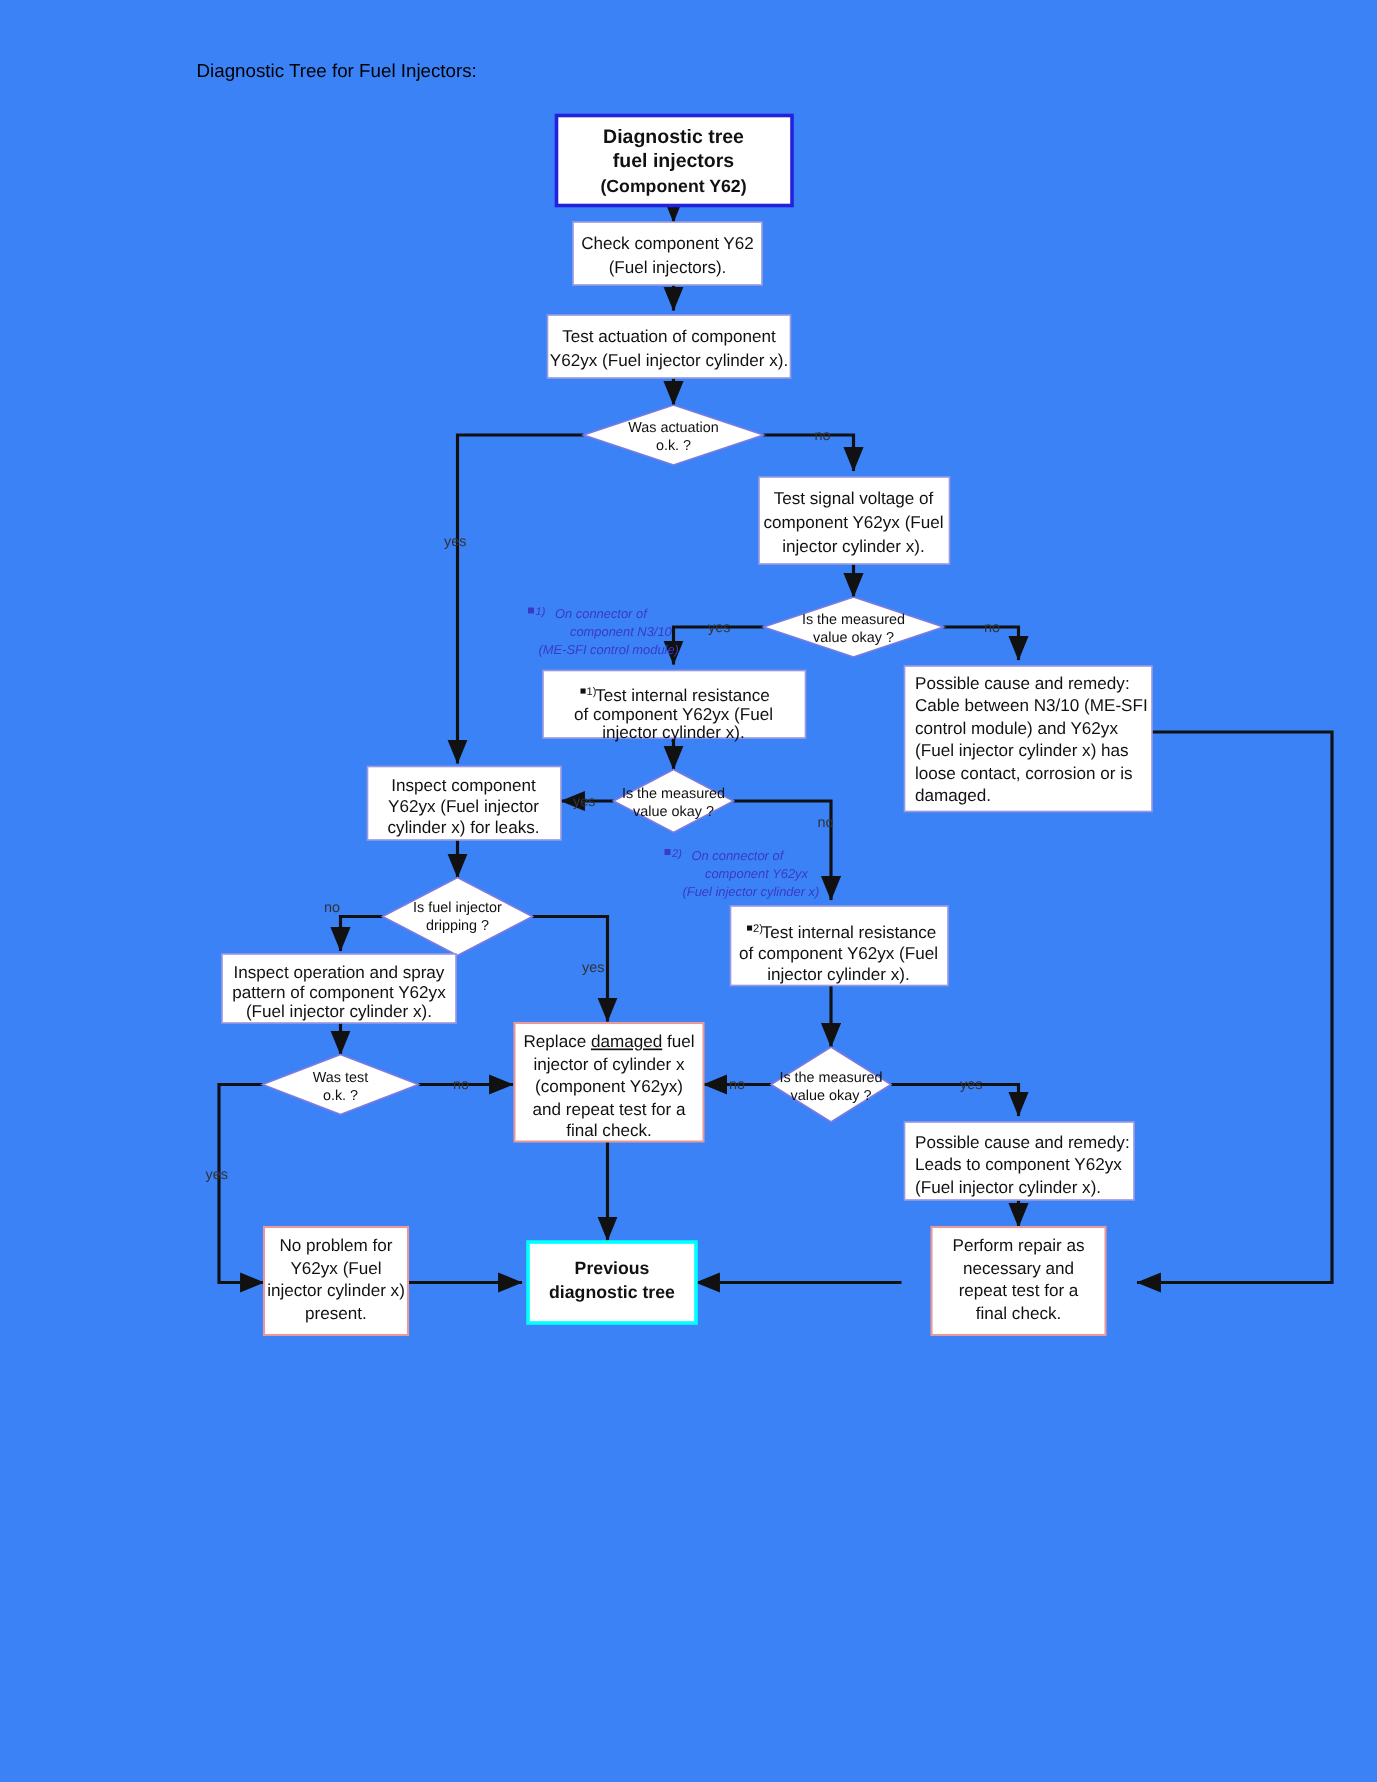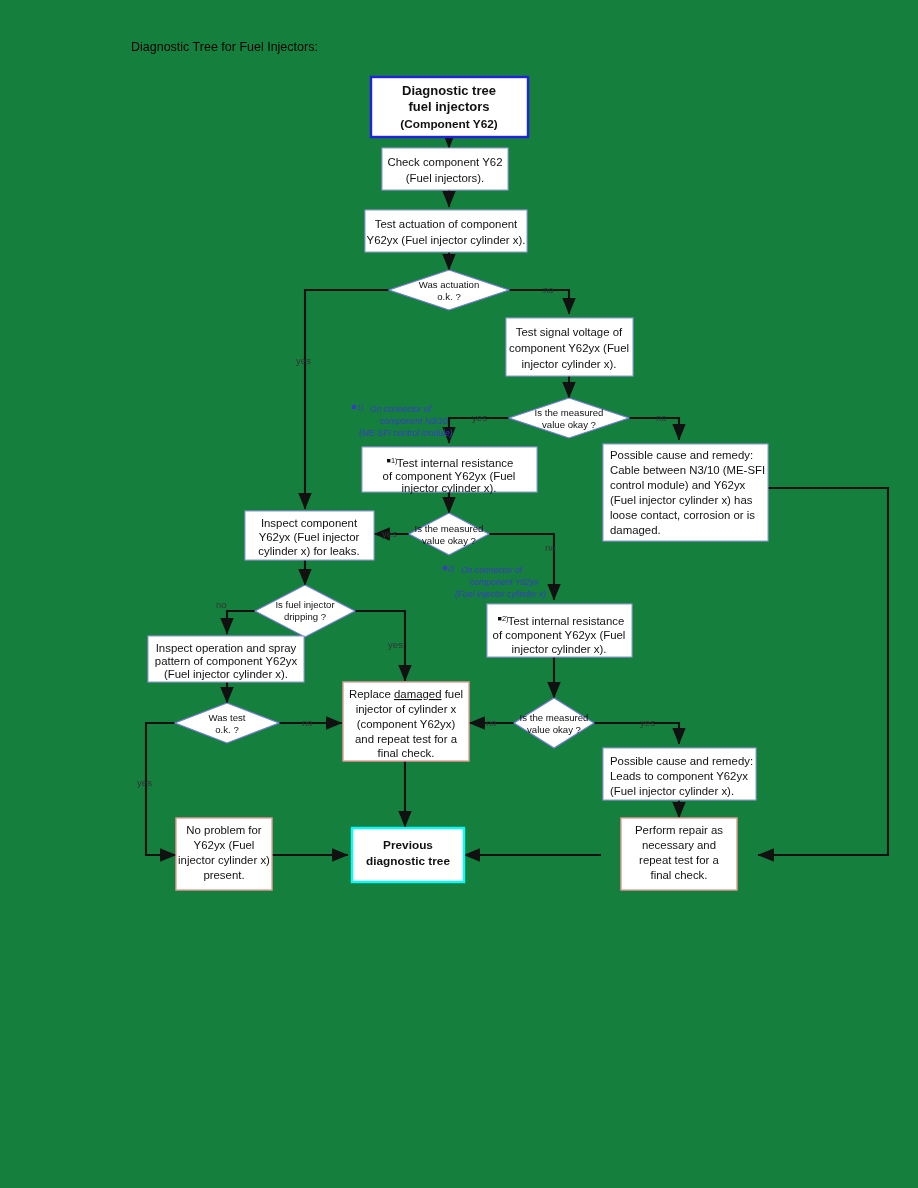--- a/index.html
+++ b/index.html
@@ -1,17 +1,17 @@
 <!DOCTYPE html>
 <html><head>
 <meta charset="utf-8">
 <style>
   html,body{margin:0;padding:0;background:#ffffff;}
   body{width:918px;height:1188px;font-family:"Liberation Sans",sans-serif;position:relative;overflow:hidden;}
-  #page{position:relative;width:918px;height:1188px;background:#15803d;}
+  #page{position:relative;width:918px;height:1188px;background:#3b82f6;}
   #page-title{position:absolute;left:131px;top:40px;font-size:12.5px;color:#000;white-space:nowrap;}
   svg#flow{position:absolute;left:0;top:0;width:918px;height:1188px;}
   .node-rect{fill:#ffffff;}
   .b-lightblue{stroke:#9999e0;stroke-width:1.1;}
   .b-blue{stroke:#2222dd;stroke-width:2.4;}
   .b-red{stroke:#e89a9a;stroke-width:1.4;}
   .b-cyan{stroke:#00ffff;stroke-width:2.4;}
   .diamond{fill:#ffffff;stroke:#7b7be0;stroke-width:1.1;}
   .conn{stroke:#111111;stroke-width:2.1;fill:none;}
   .txt{font-family:"Liberation Sans",sans-serif;font-size:11.4px;fill:#111111;}

